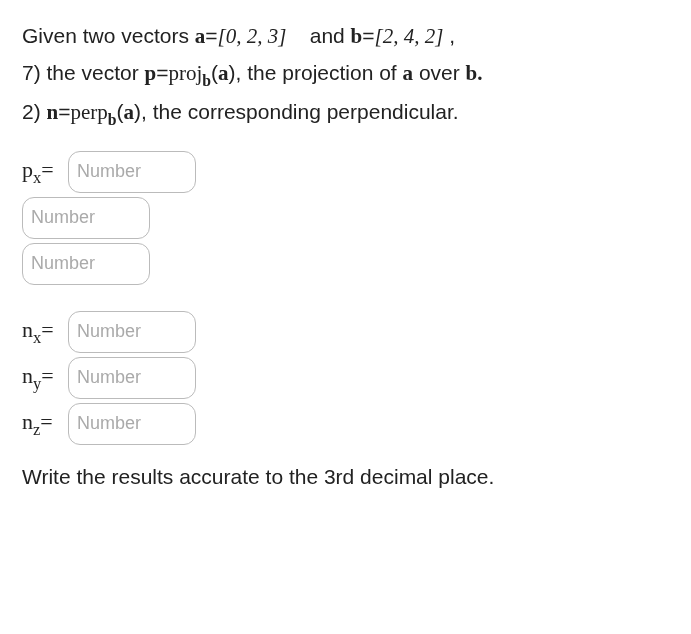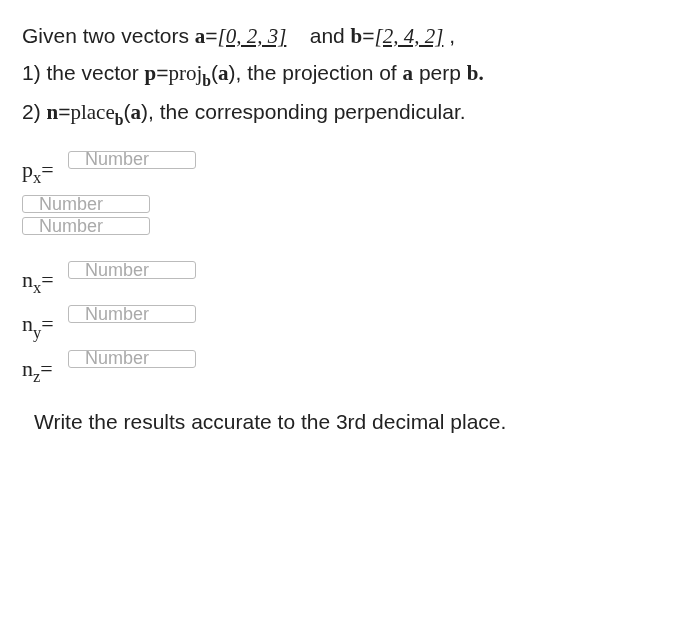--- a/index.html
+++ b/index.html
@@ -6,61 +6,61 @@
   body {
     margin: 0;
     padding: 18px 22px;
     font-family: Arial, Helvetica, sans-serif;
     font-size: 21px;
     color: #222;
     line-height: 1.7;
     width: 691px;
   }
   .problem-text { margin-bottom: 18px; }
-  .mathvar { font-style: italic; font-family: 'Times New Roman', serif; text-decoration: underline; }
+  .mathvar { font-style: italic; font-family: 'Times New Roman', serif; }
   .mathbf { font-weight: bold; font-family: 'Times New Roman', serif; }
   .mathit { font-family: 'Times New Roman', serif; }
   .sub { font-size: 0.75em; vertical-align: sub; position: relative; top: 1px; }
   .fields { margin: 8px 0 14px 0; }
   .row {
     display: flex;
     align-items: flex-start;
     margin: 4px 0;
   }
   .row .lbl {
     width: 46px;
     font-family: 'Times New Roman', serif;
     font-size: 22px;
   }
   .row input {
     width: 128px;
-    height: 18px;
+    height: 42px;
     font-size: 18px;
-    padding: 4px 16px;
+    padding: 4px 8px;
     border: 1px solid #bbb;
-    border-radius: 3px;
+    border-radius: 12px;
     color: #222;
     background: #fff;
   }
   .row input::placeholder { color: #aaa; }
   .gap { height: 18px; }
-  .footer-note { margin-top: 10px; margin-left: 12px; }
+  .footer-note { margin-top: 10px; }
 </style>
 </head>
 <body>
 
 <div class="problem-text">
   <div>
     <span>Given two vectors </span><span class="mathbf">a</span><span>=</span><span class="mathvar">[0, 2, 3]</span><span style="white-space:pre;">    and </span><span class="mathbf">b</span><span>=</span><span class="mathvar">[2, 4, 2]</span><span> ,</span>
   </div>
   <div>
-    <span>1) the vector </span><span class="mathbf">p</span><span>=</span><span class="mathit">proj</span><span class="mathbf sub">b</span><span>(</span><span class="mathbf">a</span><span>)</span><span>, the projection of </span><span class="mathbf">a</span><span> perp </span><span class="mathbf">b.</span>
+    <span>7) the vector </span><span class="mathbf">p</span><span>=</span><span class="mathit">proj</span><span class="mathbf sub">b</span><span>(</span><span class="mathbf">a</span><span>)</span><span>, the projection of </span><span class="mathbf">a</span><span> over </span><span class="mathbf">b.</span>
   </div>
   <div>
-    <span>2) </span><span class="mathbf">n</span><span>=</span><span class="mathit">place</span><span class="mathbf sub">b</span><span>(</span><span class="mathbf">a</span><span>)</span><span>, the corresponding perpendicular.</span>
+    <span>2) </span><span class="mathbf">n</span><span>=</span><span class="mathit">perp</span><span class="mathbf sub">b</span><span>(</span><span class="mathbf">a</span><span>)</span><span>, the corresponding perpendicular.</span>
   </div>
 </div>
 
 <div class="fields">
 
   <div class="row">
     <span class="lbl"><span class="mathit">p</span><span class="mathit sub">x</span><span>=</span></span>
     <input type="text" placeholder="Number" style="">
   </div>
 

